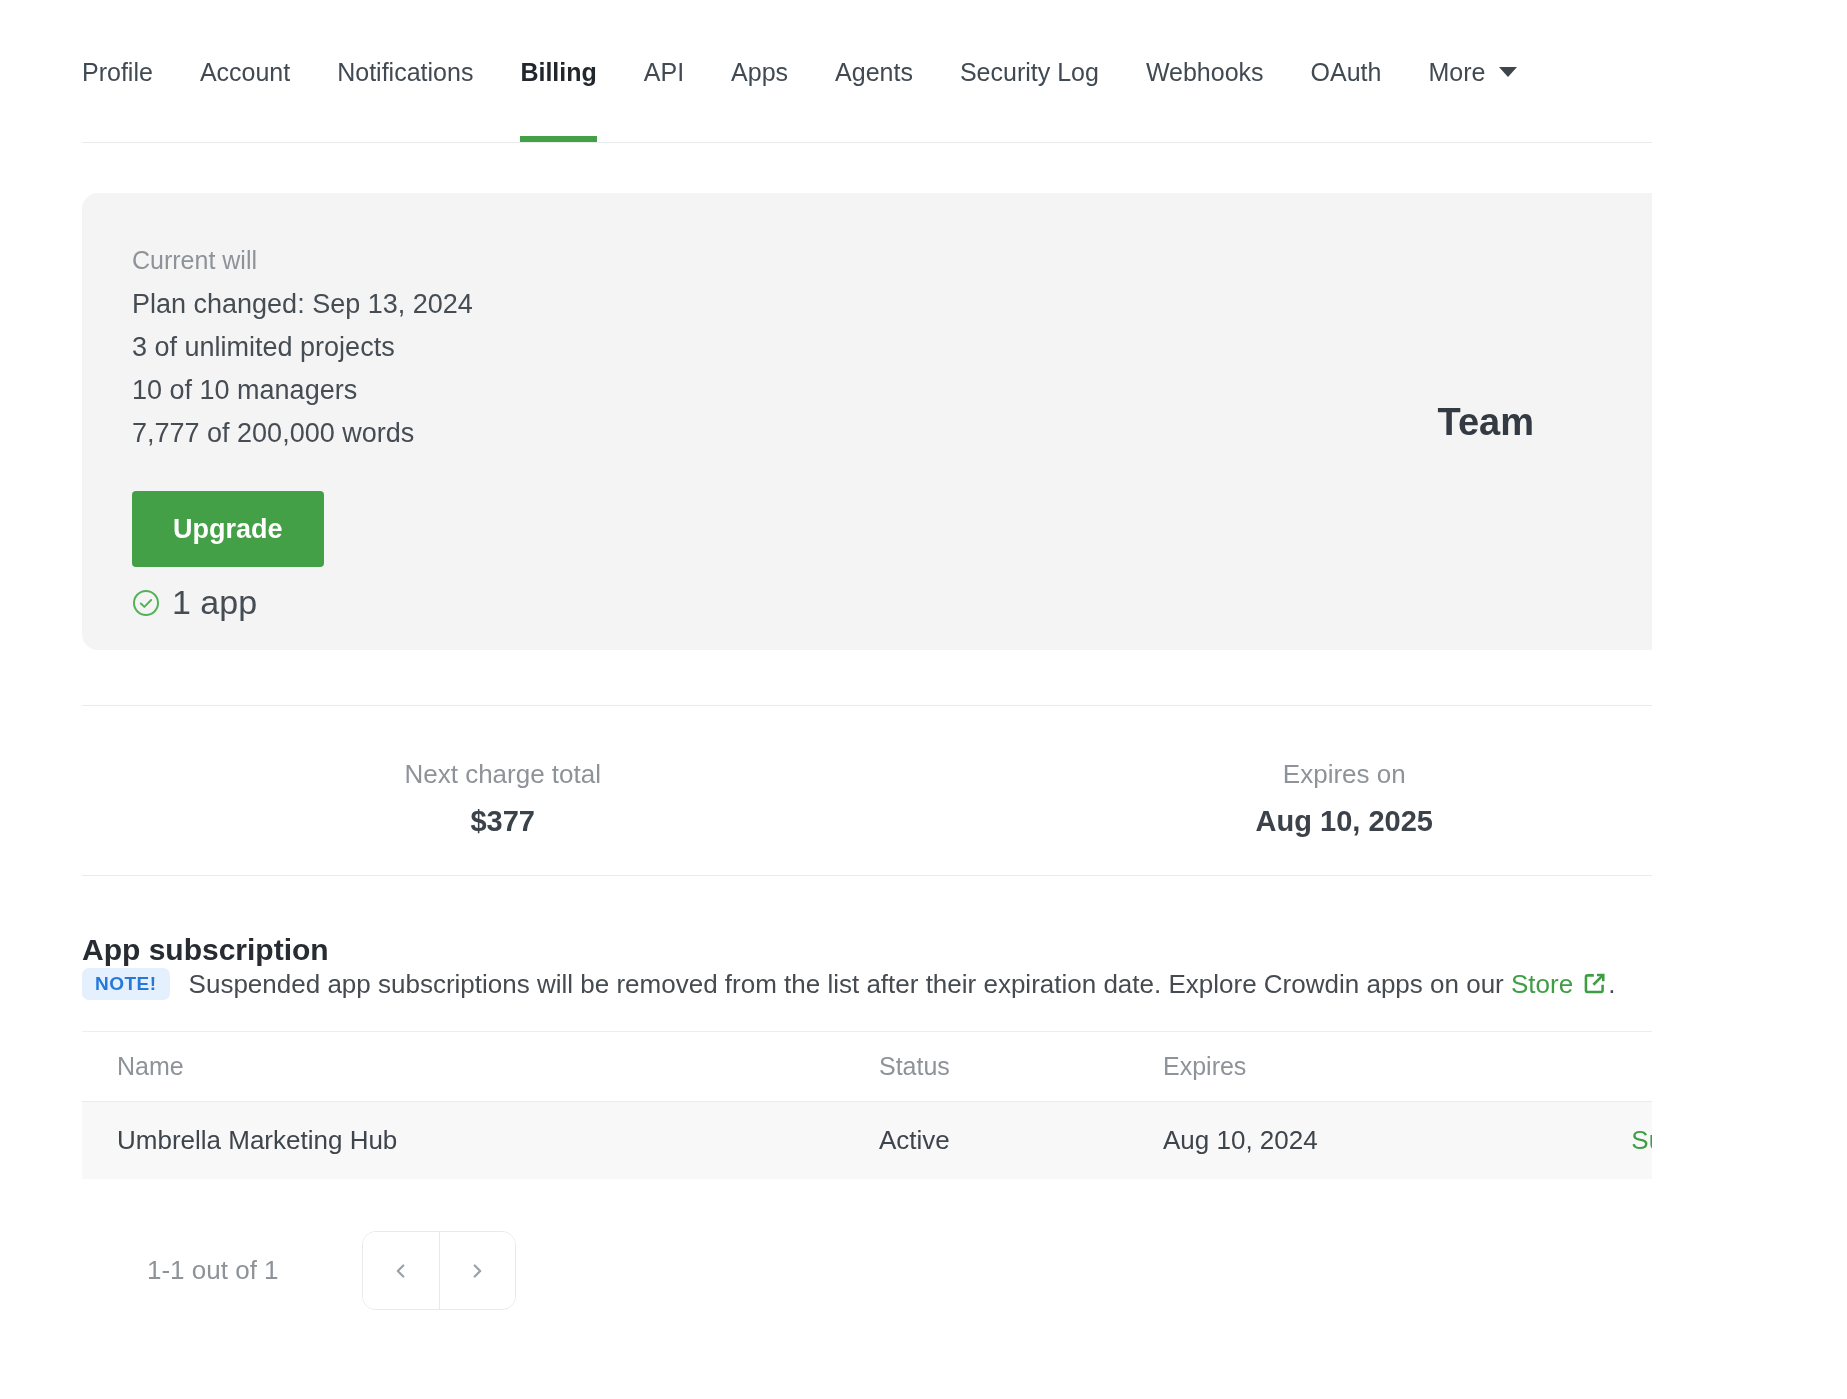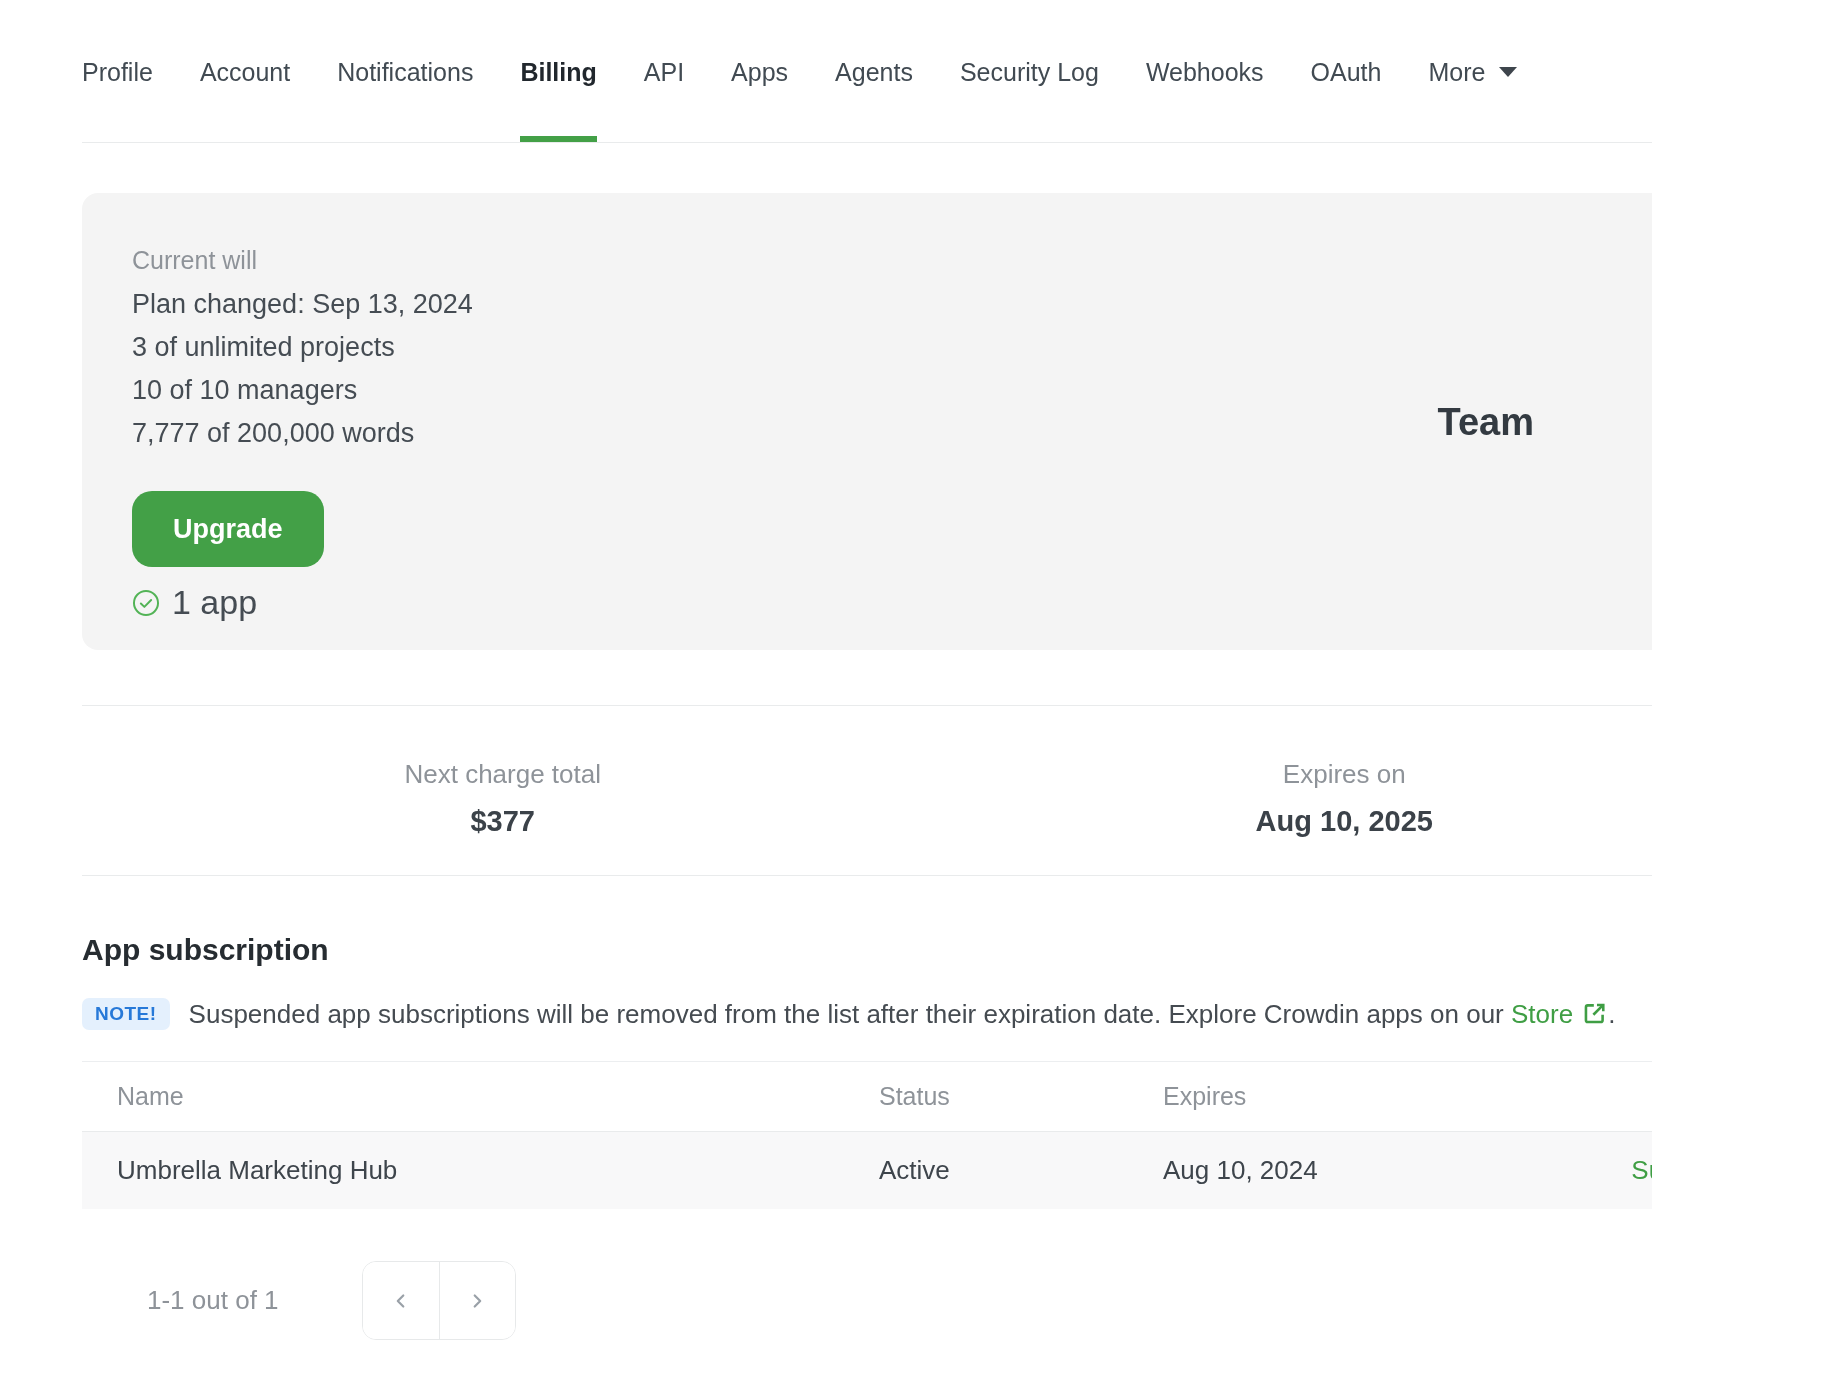--- a/index.html
+++ b/index.html
@@ -16,38 +16,38 @@
   .tab--active::after { content:""; position:absolute; left:0; right:0; bottom:0; height:6px; background:#43a047; }
   .tab--more { display:flex; align-items:center; margin-right:0; }
   .caret { display:inline-block; width:0; height:0; margin-left:14px;
            border-left:9px solid transparent; border-right:9px solid transparent; border-top:10px solid #3e454c; }
 
   
   .plan-card { position:relative; margin-top:50px; height:457px; background:#f4f4f4; border-radius:16px;
                padding:52px 50px; }
   .plan-label { font-size:25px; line-height:30px; color:#8e9399; margin-bottom:8px; }
   .plan-line { font-size:27px; line-height:43px; color:#454c53; }
-  .upgrade-btn { display:inline-block; margin-top:36px; height:76px; padding:0 41px; border:none; border-radius:20px;
+  .upgrade-btn { display:inline-block; margin-top:36px; height:76px; padding:0 41px; border:none; border-radius:4px;
                  background:#43a047; color:#fff; font-family:"Liberation Sans",sans-serif; font-size:27px;
                  font-weight:700; line-height:76px; cursor:pointer; }
   .apps-note { display:flex; align-items:center; margin-top:16px; font-size:34px; color:#454c53; }
   .apps-note svg { margin-right:12px; }
   .plan-name { position:absolute; right:231px; top:50%; transform:translateY(-50%);
                font-size:38px; font-weight:700; color:#333a41; }
 
   
   .summary { display:flex; margin-top:55px; border-top:1px solid #e9ebec; border-bottom:1px solid #e9ebec;
              padding:53px 0 36px; }
   .summary-col { flex:1; text-align:center; }
   .summary-label { font-size:26px; line-height:30px; color:#8e9399; }
   .summary-value { margin-top:14px; font-size:29px; line-height:36px; font-weight:700; color:#3b4249; }
 
   
   .section-title { margin-top:56px; font-size:30px; line-height:36px; font-weight:700; color:#262c31; }
-  .note-row { display:flex; align-items:center; margin-top:30px; }
+  .note-row { display:flex; align-items:center; }
   .note-badge { display:inline-block; padding:5px 13px; border-radius:7px; background:#e4f0fd; color:#2779d8;
                 font-size:19px; font-weight:700; letter-spacing:0.5px; }
   .note-text { margin-left:19px; font-size:26px; color:#454b51; }
   .store-link { color:#3f9e44; text-decoration:none; cursor:pointer; }
   .store-link svg { vertical-align:-4px; margin-left:8px; }
 
   
   .table { margin-top:31px; border-top:1px solid #eceef0; }
   .trow { display:grid; grid-template-columns:762px 284px 1fr max-content; align-items:center;
           padding:0 31px 0 35px; }

